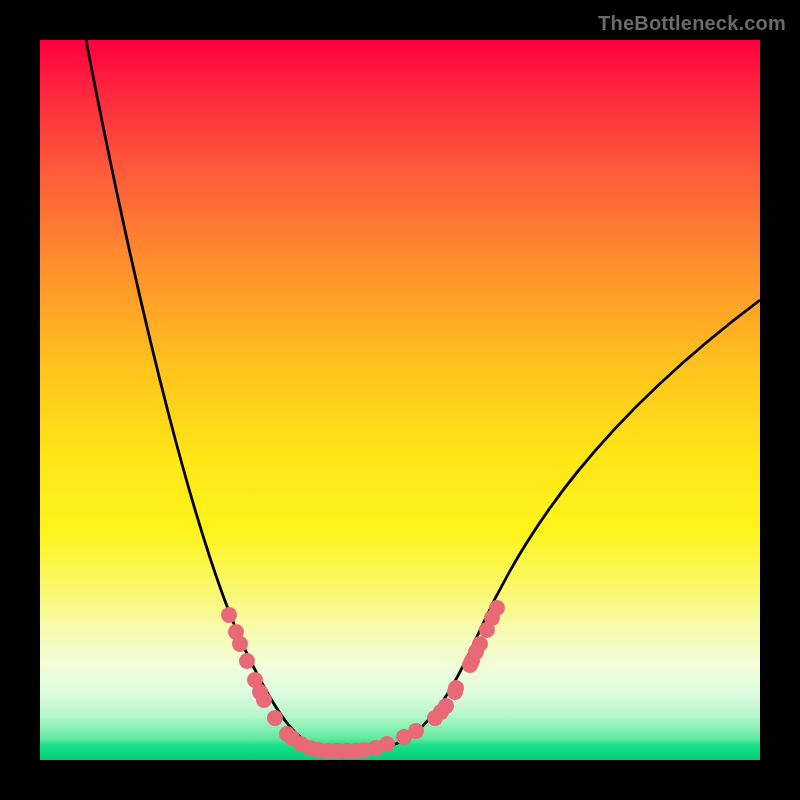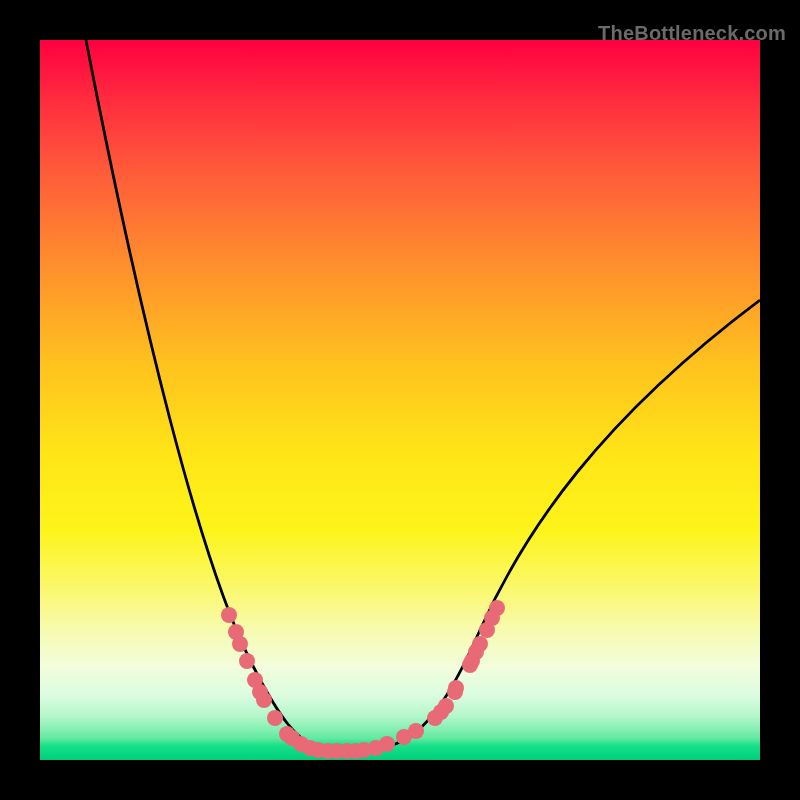--- a/index.html
+++ b/index.html
@@ -30,21 +30,21 @@
       #f2fddb 87%,
       #dbfce0 91%,
       #b2f7c9 94%,
       #62e9a0 97%,
       #17e08a 98%,
       #00cf79 100%
     );
   }
   .watermark {
     position: absolute;
-    top: 22px;
+    top: 12px;
     right: 14px;
     color: #6a6a6a;
     font-size: 20px;
     font-weight: 600;
     letter-spacing: 0.2px;
     z-index: 5;
   }
   svg.curve {
     position: absolute;
     left: 40px;

